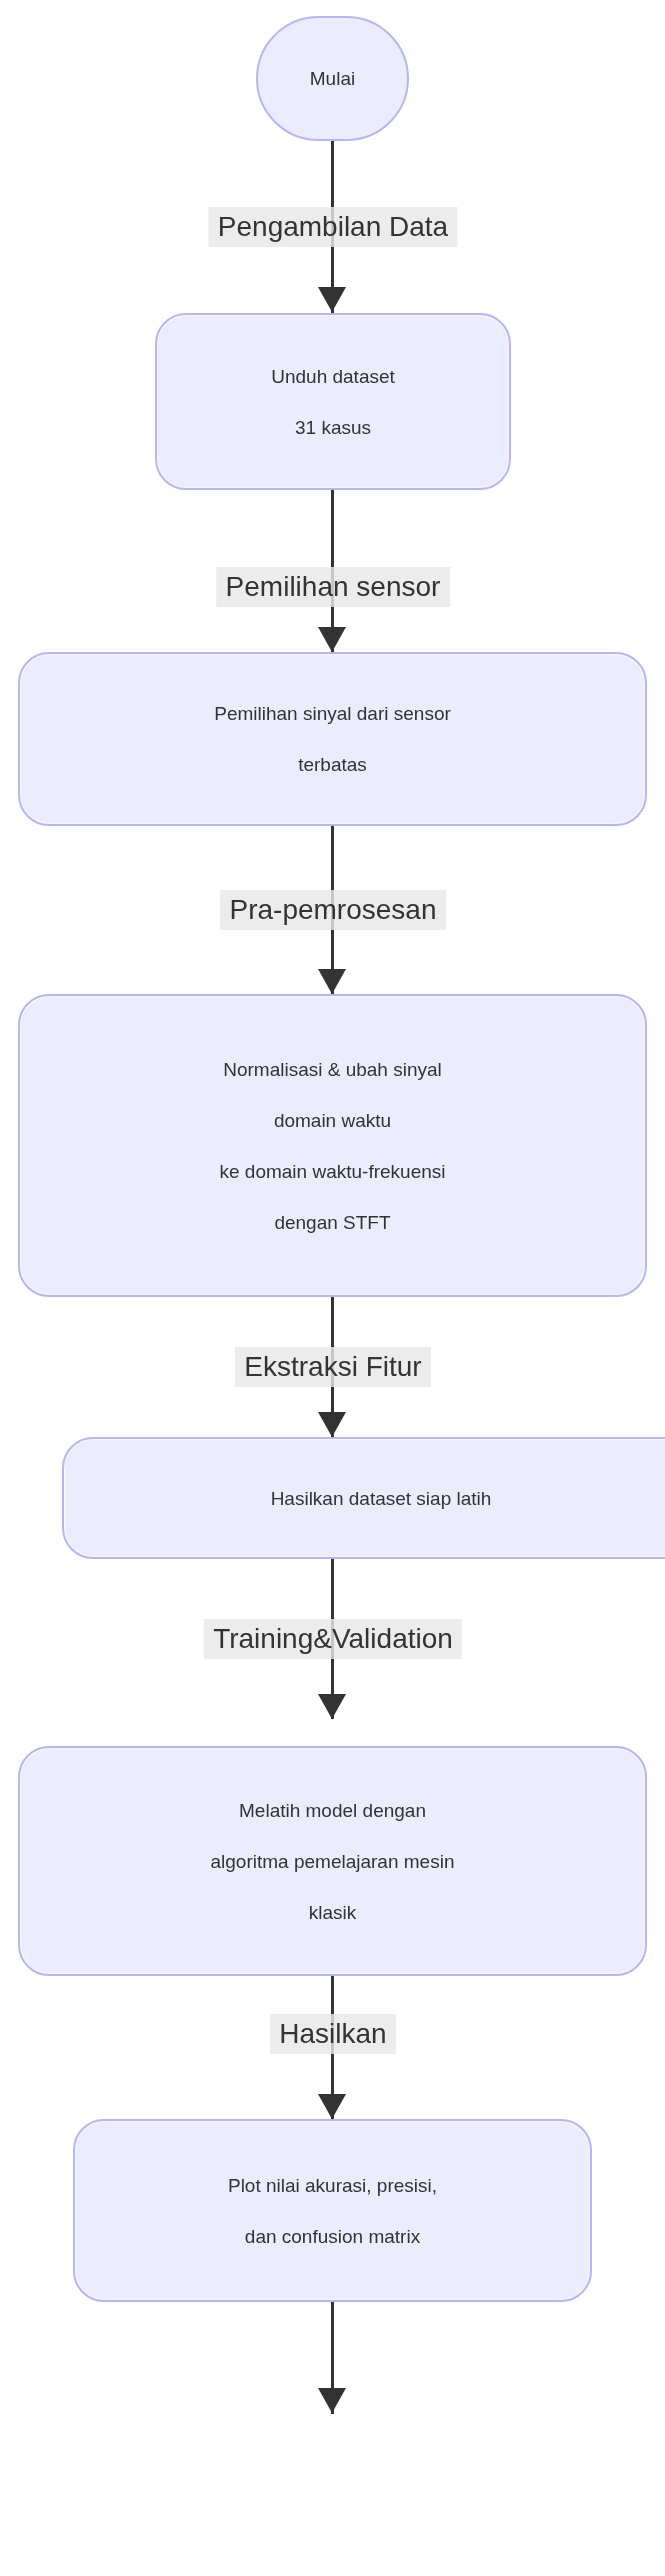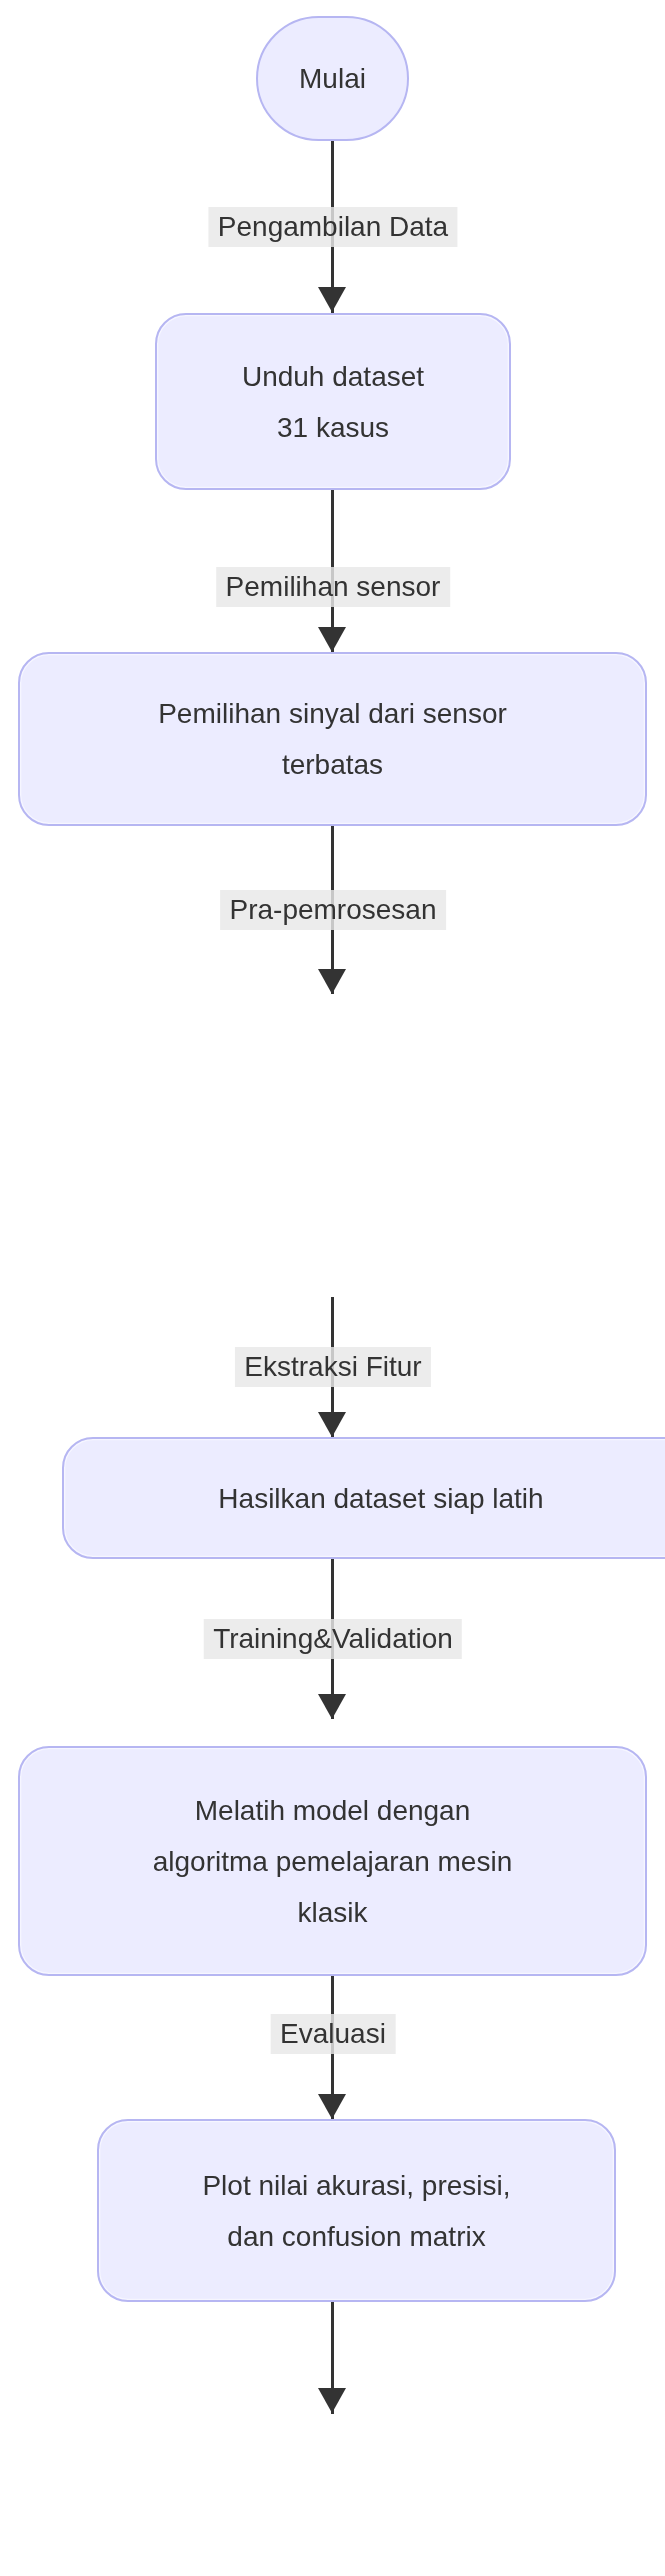--- a/index.html
+++ b/index.html
@@ -14,21 +14,21 @@
   .canvas{
     position:relative;width:666px;height:2576px;background:var(--canvas-bg);
     font-family:"Liberation Sans","DejaVu Sans",sans-serif;color:var(--text);
     overflow:hidden;
   }
   .node{
     position:absolute;box-sizing:border-box;
     background:var(--node-fill);
     border:2.7px solid var(--node-border);
     display:flex;flex-direction:column;justify-content:center;align-items:center;
-    text-align:center;font-size:28px;line-height:51px;z-index:3;
+    text-align:center;font-size:19px;line-height:51px;z-index:3;
   }
   .stadium{border-radius:64px;}
   .rect{box-shadow:inset 0 0 0 1.3px rgba(255,255,255,0.55);border-radius:31px;}
   .vline{
     position:absolute;width:2.7px;left:331px;background:var(--edge-line);z-index:1;
   }
   .arrow{
     position:absolute;left:318px;width:0;height:0;z-index:2;
     border-left:14.8px solid transparent;border-right:14.8px solid transparent;
     border-top:25.5px solid var(--edge-line);
@@ -65,20 +65,26 @@
 
   <div class="node rect" style="left:18px;top:652px;width:629px;height:174px;">
     <div class="node-line">Pemilihan sinyal dari sensor</div>
     <div class="node-line">terbatas</div>
   </div>
 
   <div class="vline" style="top:826px;height:168px;"></div>
   <div class="arrow" style="top:969px;"></div>
   <div class="edge-label" style="top:890px;">Pra-pemrosesan</div>
 
+  <div class="node rect" style="left:18px;top:994px;width:629px;height:303px;">
+    <div class="node-line">Normalisasi &amp; ubah sinyal</div>
+    <div class="node-line">domain waktu</div>
+    <div class="node-line">ke domain waktu-frekuensi</div>
+    <div class="node-line">dengan STFT</div>
+  </div>
 
   <div class="vline" style="top:1297px;height:140px;"></div>
   <div class="arrow" style="top:1412px;"></div>
   <div class="edge-label" style="top:1347px;">Ekstraksi Fitur</div>
 
   <div class="node rect" style="left:62px;top:1437px;width:638px;height:122px;">
     <div class="node-line">Hasilkan dataset siap latih</div>
   </div>
 
   <div class="vline" style="top:1559px;height:160px;"></div>
@@ -86,23 +92,23 @@
   <div class="edge-label" style="top:1619px;">Training&amp;Validation</div>
 
   <div class="node rect" style="left:18px;top:1719px;width:629px;height:230px;margin-top:27px;">
     <div class="node-line">Melatih model dengan</div>
     <div class="node-line">algoritma pemelajaran mesin</div>
     <div class="node-line">klasik</div>
   </div>
 
   <div class="vline" style="top:1949px;height:170px;"></div>
   <div class="arrow" style="top:2094px;"></div>
-  <div class="edge-label" style="top:2014px;">Evaluasi</div>
+  <div class="edge-label" style="top:2014px;">Hasilkan</div>
 
-  <div class="node rect" style="left:73px;top:2119px;width:519px;height:183px;margin-left:24px;">
+  <div class="node rect" style="left:73px;top:2119px;width:519px;height:183px;">
     <div class="node-line">Plot nilai akurasi, presisi,</div>
     <div class="node-line">dan confusion matrix</div>
   </div>
 
   <div class="vline" style="top:2302px;height:112px;"></div>
   <div class="arrow" style="top:2388px;"></div>
 
 
 </div>
 

